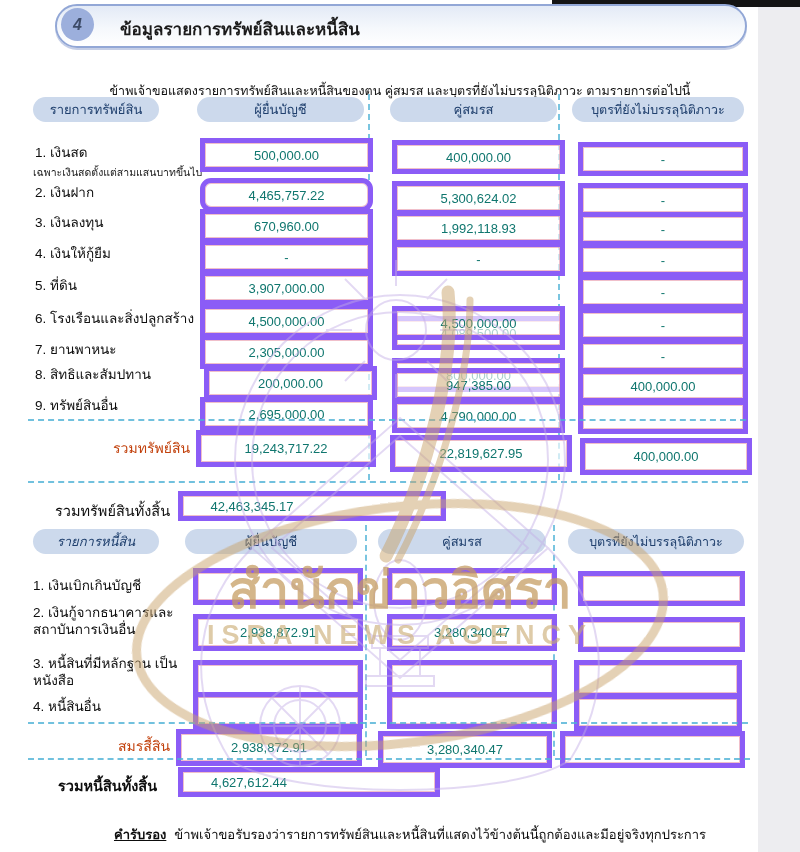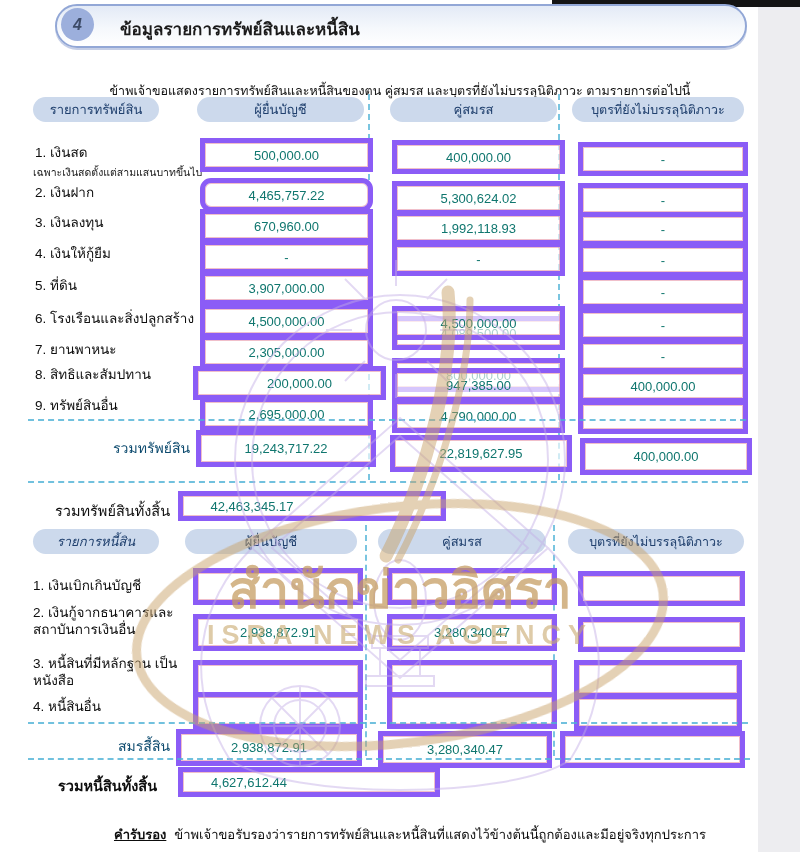--- a/index.html
+++ b/index.html
@@ -18,21 +18,21 @@
 
   .subtitle{position:absolute;left:80px;top:55px;width:640px;text-align:center;font-size:12.5px;color:#101010;margin-top:26px;}
 
   .pill{position:absolute;height:25px;border-radius:13px;background:#ccd9ec;
         display:flex;align-items:center;justify-content:center;
         font-size:13px;color:#20406e;font-weight:500;}
 
   .lab{position:absolute;font-size:13.5px;color:#0e0e0e;white-space:nowrap;}
   .lab2{position:absolute;font-size:13.5px;color:#0e0e0e;line-height:17px;}
   .note{position:absolute;font-size:10.5px;color:#1a1a1a;white-space:nowrap;}
-  .rlab{position:absolute;font-size:14px;color:#0c4a6e;text-align:right;}
+  .rlab{position:absolute;font-size:14px;color:#c2410c;text-align:right;}
 
   .bx{position:absolute;height:24px;border:5px solid #8b5cf6;background:rgba(255,255,255,.65);
       box-shadow:inset 0 0 0 1px rgba(226,128,150,.5);
       display:flex;align-items:center;justify-content:center;font-size:13px;color:#0f766e;}
   .bx.tall{height:27px;}
 
   .vd{position:absolute;width:0;border-left:2px dashed rgba(78,178,214,.75);}
   .hd{position:absolute;height:0;border-top:2px dashed rgba(78,178,214,.8);}
 
   .cert{position:absolute;left:70px;top:824px;width:680px;text-align:center;font-size:13px;color:#0d0d0d;}
@@ -98,21 +98,21 @@
   <div class="bx" style="left:200px;top:304px;width:163px;">4,500,000.00</div>
   <div class="bx" style="left:392px;top:306px;width:163px;">4,500,000.00</div>
   <div class="bx" style="left:578px;top:308px;width:160px;">-</div>
 
   <div class="lab" style="left:35px;top:338px;">7.  ยานพาหนะ</div>
   <div class="bx" style="left:200px;top:335px;width:163px;">2,305,000.00</div>
   <div class="bx" style="left:392px;top:338px;width:163px;margin-top:20px;">800,000.00</div>
   <div class="bx" style="left:578px;top:339px;width:160px;">-</div>
 
   <div class="lab" style="left:35px;top:363px;">8.  สิทธิและสัมปทาน</div>
-  <div class="bx" style="left:193px;top:366px;width:163px;padding-left:20px;">200,000.00</div>
+  <div class="bx" style="left:204px;top:366px;width:163px;">200,000.00</div>
   <div class="bx" style="left:392px;top:368px;width:163px;">947,385.00</div>
   <div class="bx" style="left:578px;top:369px;width:160px;">400,000.00</div>
 
   <div class="lab" style="left:35px;top:394px;">9.  ทรัพย์สินอื่น</div>
   <div class="bx" style="left:200px;top:397px;width:163px;">2,695,000.00</div>
   <div class="bx" style="left:392px;top:399px;width:163px;">4,790,000.00</div>
   <div class="bx" style="left:578px;top:400px;width:160px;"></div>
 
   <div class="hd" style="left:28px;top:419px;width:718px;"></div>
   <div class="rlab" style="left:55px;top:437px;width:135px;">รวมทรัพย์สิน</div>

